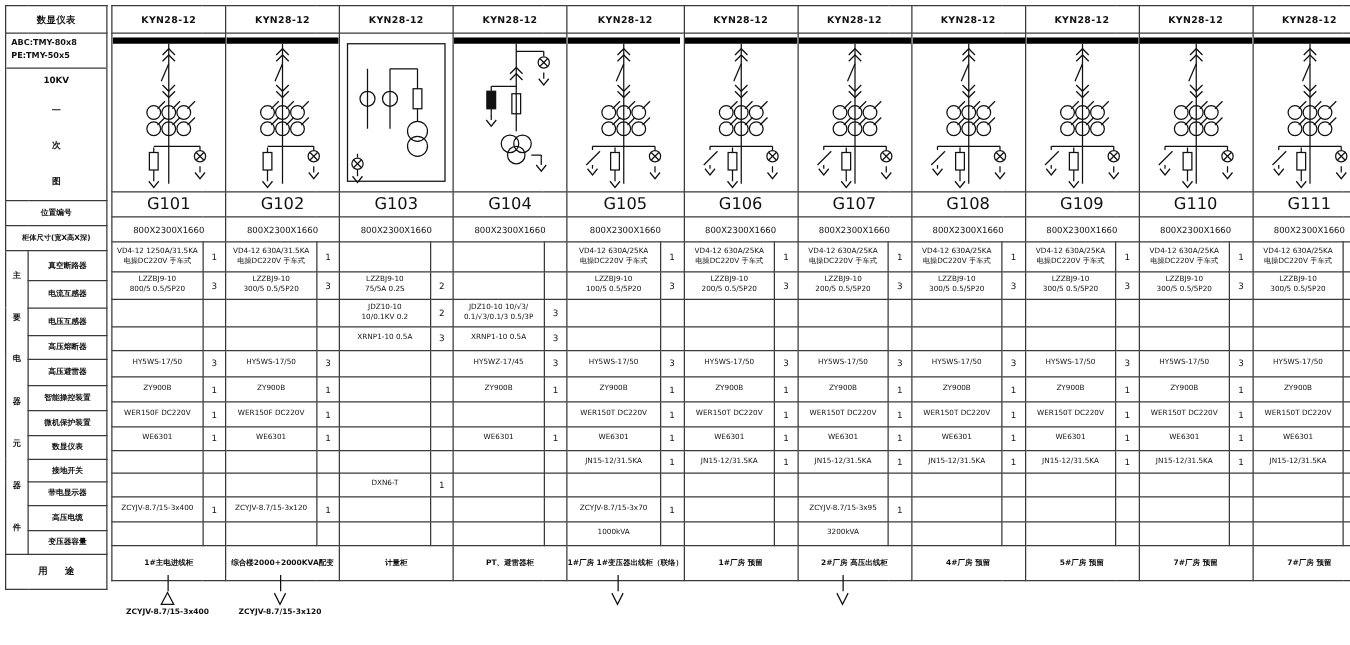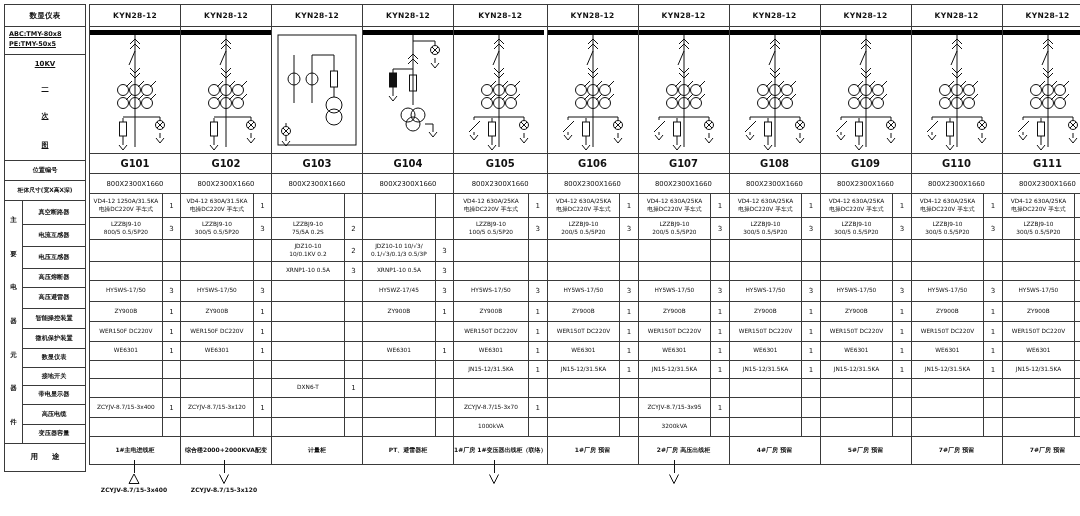--- a/index.html
+++ b/index.html
@@ -3,30 +3,30 @@
 <meta charset="utf-8">
 <style>
   html,body{margin:0;padding:0;background:#f4f4f2;}
   body{width:1080px;height:516px;font-family:"DejaVu Sans","Liberation Sans",sans-serif;color:#111;}
   #app{position:relative;width:1080px;height:516px;background:#fff;overflow:hidden;}
   table{border-collapse:collapse;table-layout:fixed;position:absolute;top:4px;background:#fff;}
   #left-table{left:4px;}
   #main-table{left:89px;}
   td{border:1px solid #3a3a3a;padding:0;text-align:center;vertical-align:middle;overflow:hidden;}
   .hdr{font-size:7.5px;font-weight:bold;letter-spacing:.3px;}
-  .pos{font-size:10px;font-weight:bold;}
+  .pos{font-size:13px;font-weight:normal;}
   .size{font-size:6.8px;}
   .val{font-size:5.8px;white-space:pre-line;line-height:1.3;}
   .qty{font-size:7px;}
   .rowlabel{font-size:6.2px;font-weight:bold;}
   .purpose{font-size:6px;font-weight:bold;white-space:nowrap;}
   .purpose-key{font-size:7.5px;font-weight:bold;letter-spacing:14px;text-indent:14px;}
   .schem-cell{vertical-align:top;}
   .schem-cell svg{display:block;}
-  .leftschem{vertical-align:top;text-decoration:underline;}
+  .leftschem{vertical-align:top;}
   .spec{font-size:6.5px;font-weight:bold;text-align:left;padding:3px 2px 4px 4px;border-bottom:1px solid #3a3a3a;line-height:1.5;}
   .volt{font-size:7px;font-weight:bold;padding-top:5px;}
   .vertlabel{display:flex;flex-direction:column;align-items:center;justify-content:space-around;height:86px;font-size:7px;font-weight:bold;padding-top:6px;}
   .band{height:100%;}
   .band-inner{display:flex;flex-direction:column;align-items:center;justify-content:space-around;height:236px;font-size:6.5px;font-weight:bold;}
   .ann{position:absolute;top:460px;width:130px;transform:translateX(-50%);text-align:center;}
   .ann-line{width:0;height:13px;border-left:1px solid #111;margin:0 auto;}
   .ann-sym{display:block;margin:0 auto;}
   .ann-text{font-size:6px;font-weight:bold;white-space:nowrap;margin-top:1px;}
 </style>

